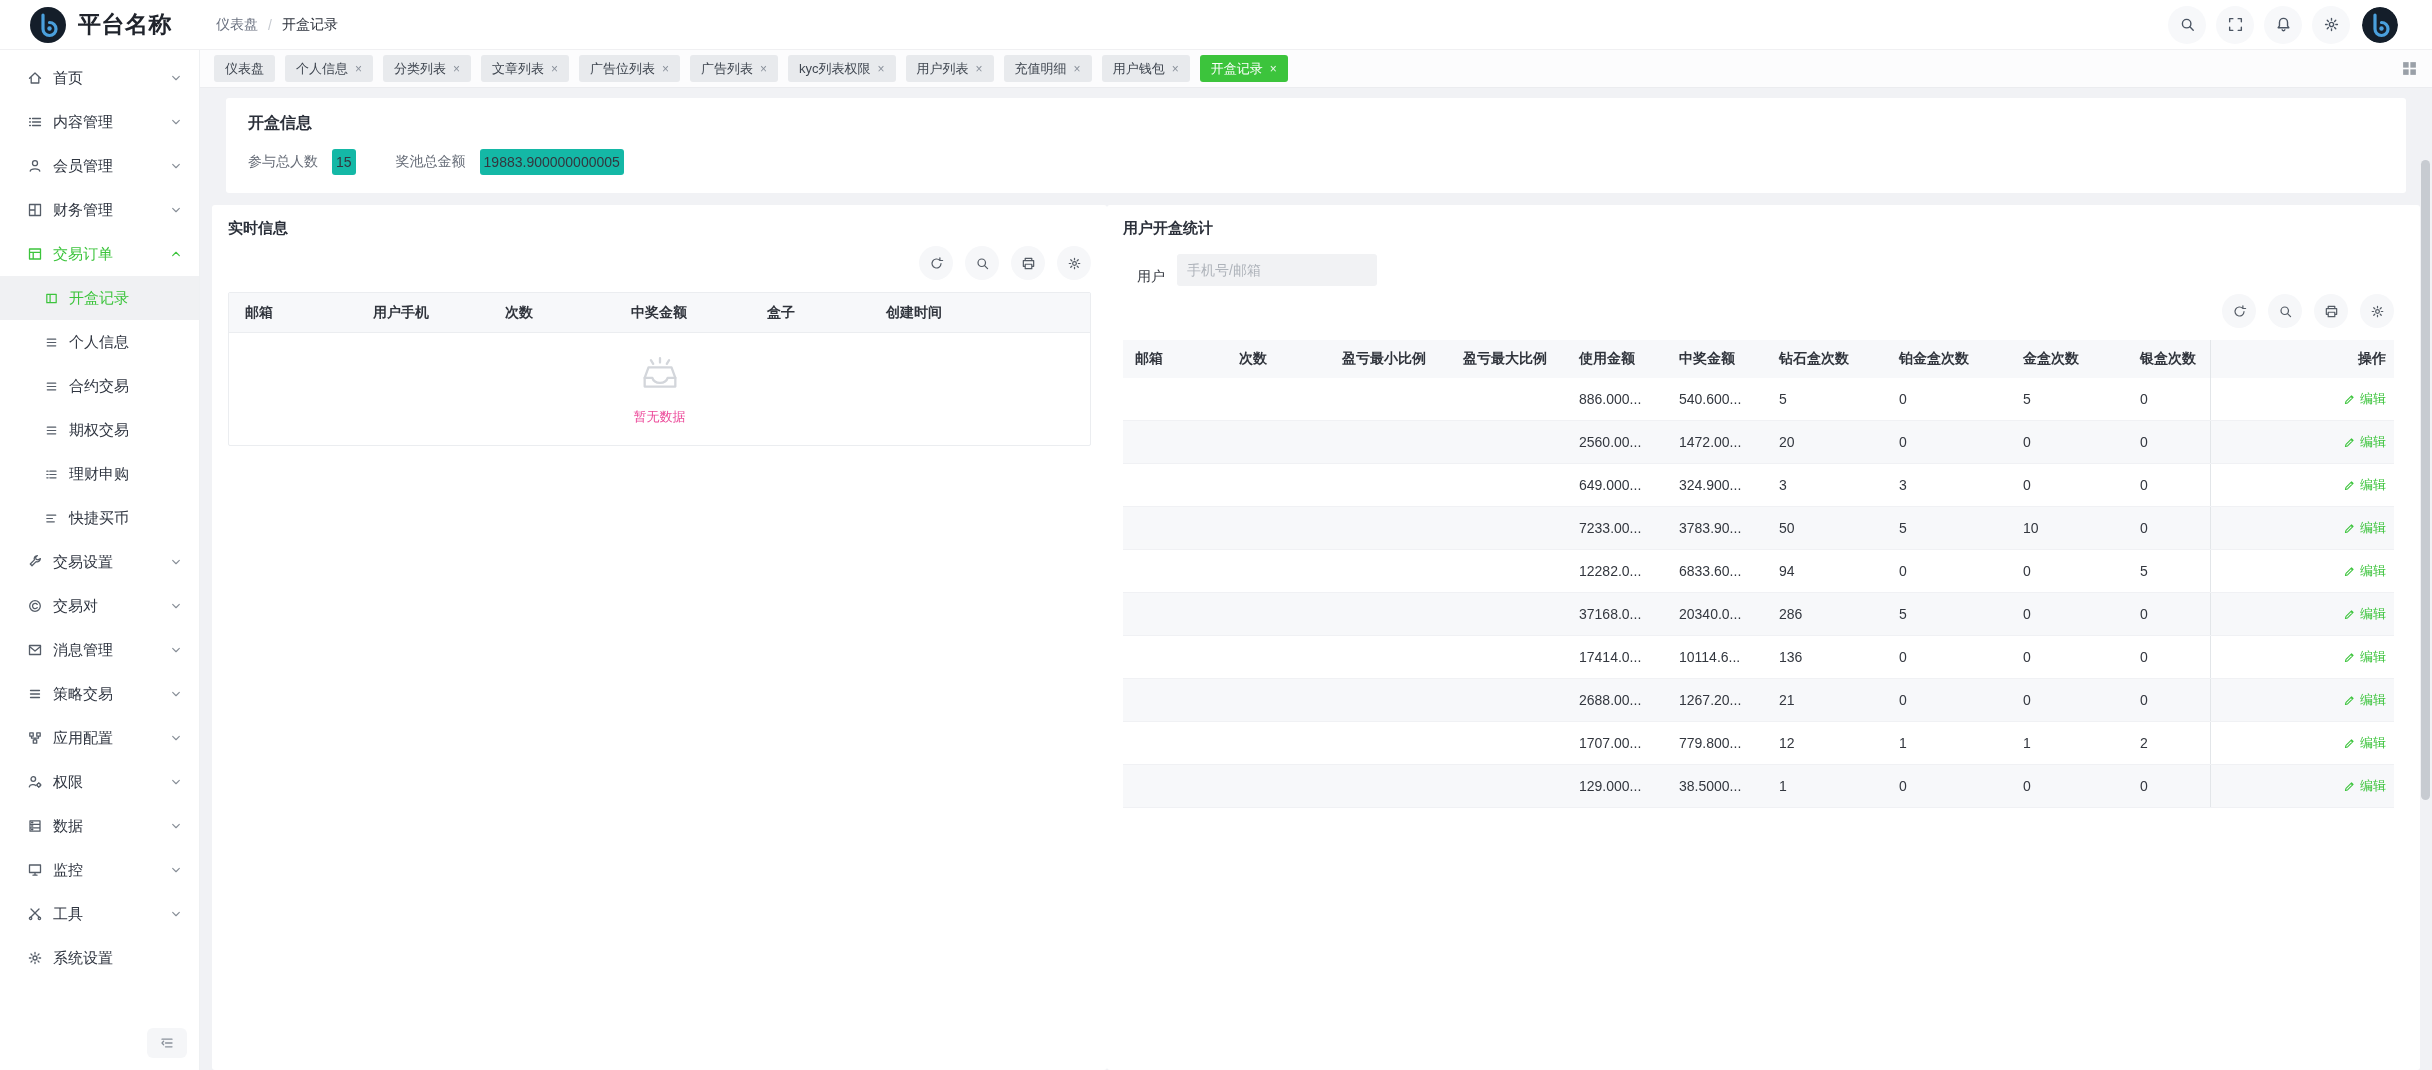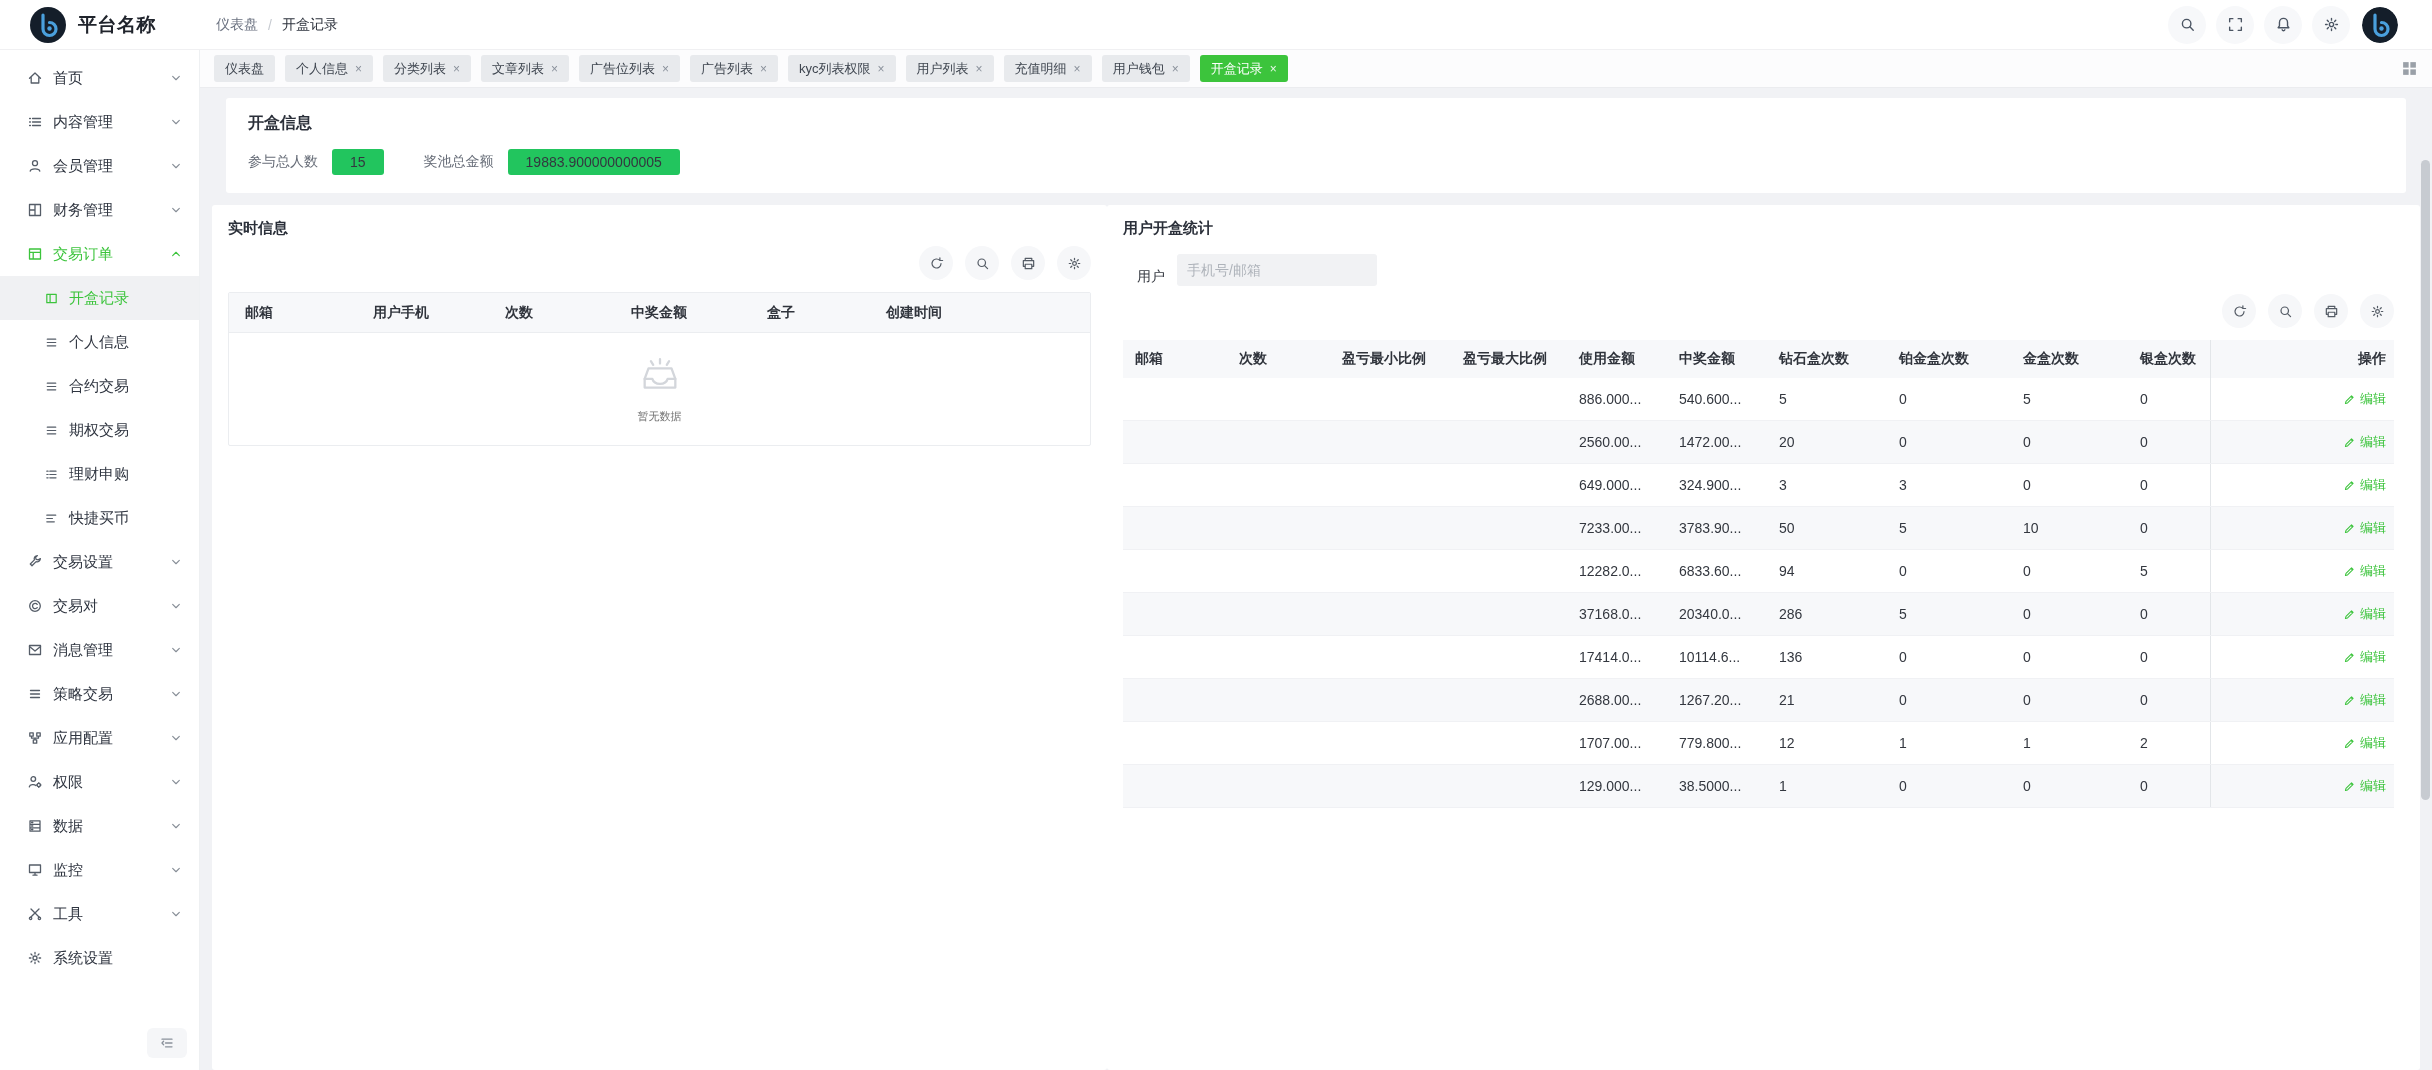--- a/index.html
+++ b/index.html
@@ -4,21 +4,21 @@
 <style>
 *{margin:0;padding:0;box-sizing:border-box}
 html,body{width:2432px;height:1070px;overflow:hidden}
 body{background:#f1f2f5;font-family:"Liberation Sans","DejaVu Sans",sans-serif;color:#333;font-size:14px;position:relative}
 .app{display:flex;flex-direction:column;height:100%}
 svg{display:block}
 .stk{fill:none;stroke:currentColor;stroke-width:1.3;stroke-linecap:round;stroke-linejoin:round}
 
 .hdr{height:50px;background:#fff;display:flex;align-items:center;flex:0 0 50px;border-bottom:1px solid #f0f0f2;position:relative;z-index:3}
 .hdr-left{width:200px;display:flex;align-items:center;padding-left:30px;gap:12px;flex:0 0 200px}
-.app-title{font-size:19px;font-weight:700;color:#20242c;letter-spacing:.5px;white-space:nowrap}
+.app-title{font-size:23px;font-weight:700;color:#20242c;letter-spacing:.5px;white-space:nowrap}
 .crumb{display:flex;align-items:center;gap:10px;margin-left:16px;font-size:14px}
 .crumb-first{color:#6b7280}.crumb-sep{color:#c6cad0}.crumb-cur{color:#2d323c}
 .hdr-spacer{flex:1}
 .hdr-icons{display:flex;align-items:center;gap:10px;margin-right:12px}
 .hicon{width:38px;height:38px;border-radius:50%;background:#f7f8fa;display:flex;align-items:center;justify-content:center;color:#4b5563;cursor:pointer}
 .hicon svg{width:17px;height:17px}
 .avatar{width:36px;height:36px;margin-right:34px;cursor:pointer;border-radius:50%}
 
 .body-row{flex:1;display:flex;min-height:0}
 .sidebar{width:200px;background:#fff;border-right:1px solid #eef0f2;position:relative;padding-top:6px;flex:0 0 200px}
@@ -39,37 +39,37 @@
 .tab{height:27px;padding:0 11px;background:#e8eaed;border-radius:3px;display:flex;align-items:center;gap:7px;font-size:13px;color:#3f4650;cursor:pointer;white-space:nowrap}
 .tab .x{font-size:12px;color:#8a919b;line-height:1}
 .tab.active{background:#3cc43c;color:#fff}.tab.active .x{color:#eafaea}
 .tab-spacer{flex:1}
 .tabopt{color:#9aa0a8;width:17px;height:17px;cursor:pointer}
 .content{flex:1;display:flex;flex-direction:column;min-height:0;background:#f1f2f5}
 .info-card{margin:10px 26px 0;background:#fff;border-radius:3px;padding:15px 22px 18px;flex:0 0 auto}
 .info-title{font-size:16px;font-weight:700;color:#2b303a}
 .info-fields{display:flex;align-items:center;gap:40px;margin-top:15px}
 .field{display:flex;align-items:center;gap:14px;color:#676d78;font-size:14px}
-.badge{background:#22c55e;border-radius:3px;padding:5px 18px;color:#33373f;font-size:14px}
+.badge{background:#14b8a6;border-radius:3px;padding:5px 4px;color:#33373f;font-size:14px}
 .panels{flex:1;display:flex;margin:12px 12px 0;min-height:0}
 .panel{background:#fff;border-radius:3px;padding:14px 16px;min-width:0}
 .panel-left{width:895px;flex:0 0 895px}
 .panel-right{flex:1;padding-right:26px}
 .panel-title{font-size:15px;font-weight:700;color:#2b303a}
 .toolbar{display:flex;justify-content:flex-end;gap:12px;margin-top:8px}
 .ticon{width:34px;height:34px;border-radius:50%;background:#f6f7f9;display:flex;align-items:center;justify-content:center;color:#555c66;cursor:pointer}
 .ticon svg{width:15px;height:15px}
 
 .lt{margin-top:12px;border:1px solid #ebedf0;border-radius:2px}
 .lt-head{display:flex;background:#f7f8fa;height:40px;align-items:center;border-bottom:1px solid #ebedf0;font-weight:600;color:#30343c;font-size:14px}
 .lt .th{padding-left:16px;white-space:nowrap}
 .w1{width:128px}.w2{width:132px}.w3{width:126px}.w4{width:136px}.w5{width:119px}.w6{flex:1}
 .lt-body{height:112px;display:flex;flex-direction:column;align-items:center;justify-content:center;gap:9px}
 .empty-ic{color:#d3d6db}
-.empty-text{font-size:11px;color:#737373}
+.empty-text{font-size:13px;color:#ec4899}
 
 .sform{display:flex;align-items:flex-end;margin-top:16px;gap:12px}
 .flabel{width:42px;text-align:right;color:#33373f;font-size:14px;flex:0 0 42px}
 .finput{width:200px;height:32px;background:#f1f2f4;border:none;border-radius:3px;padding:0 10px;font-size:14px;color:#8b5cf6;outline:none}
 .finput::placeholder{color:#aeb3ba}
 .factions{width:710px;display:flex;justify-content:flex-end;gap:14px;margin-top:18px}
 .btn{height:34px;border-radius:4px;display:flex;align-items:center;gap:6px;padding:0 16px;font-size:14px;cursor:pointer;border:none;font-family:inherit}
 .btn svg{width:14px;height:14px}
 .btn-search{background:#3cc43c;color:#fff}
 .btn-reset{background:#f0f1f3;color:#33373f}

